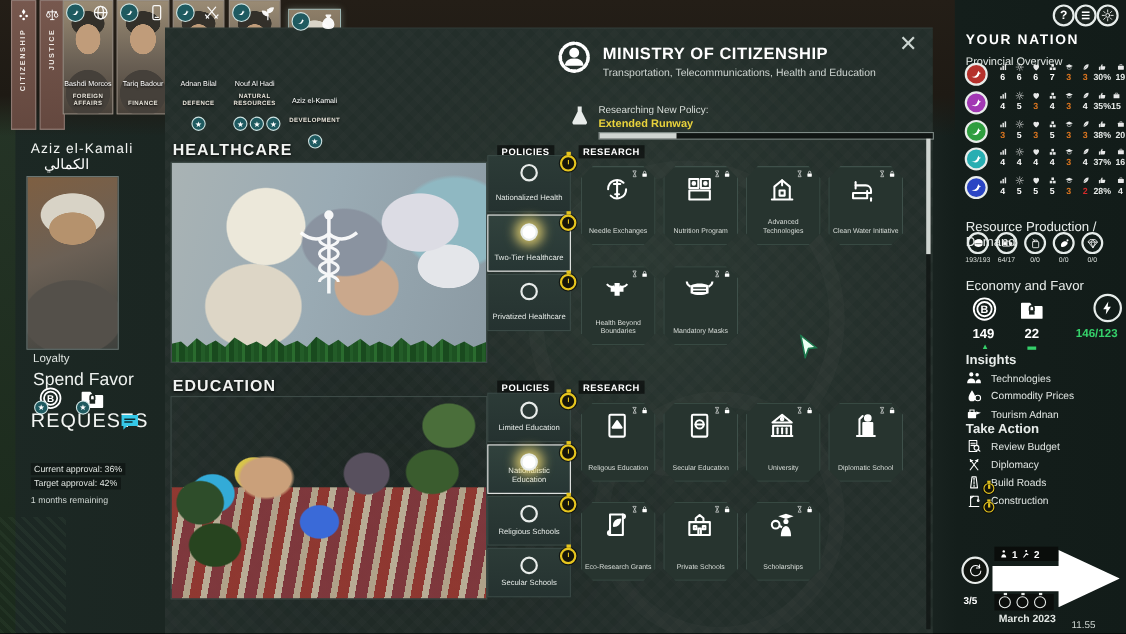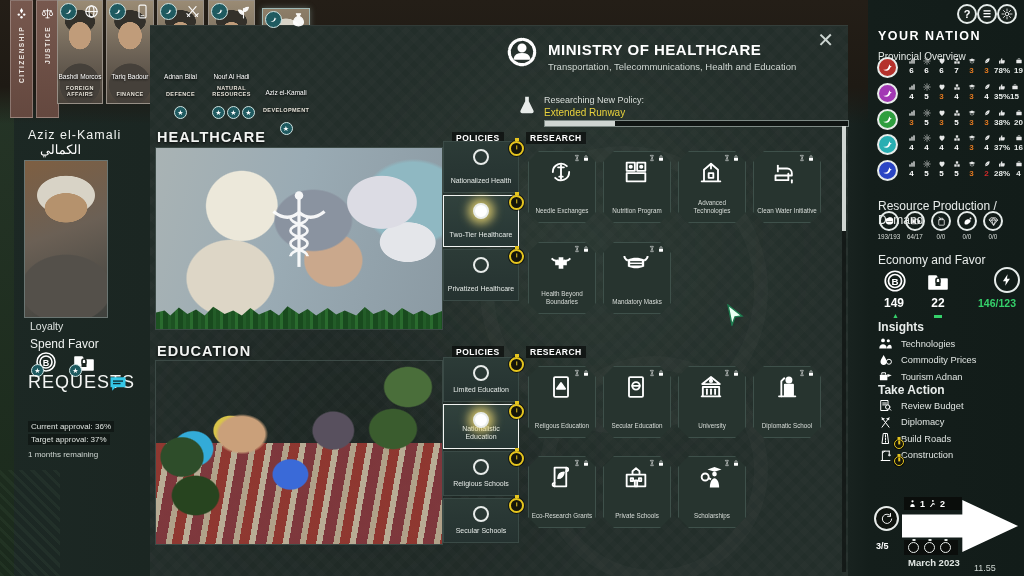--- a/index.html
+++ b/index.html
@@ -47,21 +47,21 @@
     background:radial-gradient(ellipse 44% 16% at 50% 30%,#b5926d 0 58%,transparent 60%),
     radial-gradient(ellipse 62% 22% at 50% 22%,#d8d3c6 0 56%,transparent 58%),
     radial-gradient(ellipse 46% 5% at 50% 20%,#20201e 0 60%,transparent 62%),
     radial-gradient(ellipse 90% 36% at 50% 82%,#54504a 0 60%,transparent 62%),
     linear-gradient(160deg,#7e5f42,#6b6055 45%,#3f413d);}
   .loyalty-ring{left:52px;top:256px;width:56px;height:56px;border-radius:50%;box-shadow:0 0 0 1.5px #d8e0de, 0 2px 6px rgba(0,0,0,.5);
     display:flex;align-items:center;justify-content:center;}
   .loyalty-core{width:32px;height:32px;border-radius:50%;background:#e0790f;color:#27211a;font-size:9px;font-weight:bold;
     display:flex;align-items:center;justify-content:center;border:1px solid #8a5a1a;}
   .lp-loyalty{left:30px;top:320px;font-size:10.5px;color:#dde2df;}
-  .lp-spend{left:30px;top:337px;font-size:12px;color:#eef1ef;text-align:right;}
+  .lp-spend{left:30px;top:337px;font-size:16px;color:#eef1ef;text-align:right;}
   .favor-btn{top:350px;width:30px;height:24px;cursor:pointer;}
   .favor-star{position:absolute;left:-3px;bottom:-3px;width:11px;height:11px;border-radius:50%;background:#1f5a60;
     border:1px solid #cfe3e2;color:#fff;font-size:7px;display:flex;align-items:center;justify-content:center;}
   .req-title{left:28px;top:372px;font-size:18px;letter-spacing:1px;color:#f4f6f4;}
   .req-chat{left:108px;top:374px;width:20px;height:18px;color:#35c8e8;}
   .req-msg{left:28px;top:398px;width:114px;font-size:8px;line-height:1.4;color:#cfd6d2;}
   .req-link{color:#35c8e8;}
   .req-line{left:28px;font-size:8px;color:#dfe4e0;background:rgba(0,0,0,.35);padding:1px 3px;}
   .req-months{left:28px;top:450px;font-size:8px;color:#cfd6d2;}
 
@@ -73,21 +73,21 @@
   .panel-pattern{position:absolute;inset:0;
     background:repeating-linear-gradient(45deg,rgba(255,255,255,.012) 0 6px,transparent 6px 12px),
       repeating-linear-gradient(-45deg,rgba(255,255,255,.012) 0 6px,transparent 6px 12px);}
   .gear-watermark{border:14px solid rgba(255,255,255,.025);border-radius:50%;}
   .close-btn{right:14px;top:4px;font-size:20px;color:#cdd6d2;cursor:pointer;line-height:1;}
   .mh-icon{left:356px;top:10px;width:32px;height:32px;color:#fff;}
   .mh-title{left:398px;top:15px;font-size:15px;font-weight:bold;letter-spacing:.5px;color:#fff;}
   .mh-sub{left:398px;top:35px;font-size:9.5px;color:#cfd6d2;}
   .flask-ic{left:366px;top:68px;width:22px;height:26px;}
   .res-line1{left:394px;top:69px;font-size:9px;color:#d8ddd9;}
-  .res-line2{left:394px;top:81px;font-size:10px;font-weight:normal;color:#e8d23c;}
+  .res-line2{left:394px;top:81px;font-size:10px;font-weight:bold;color:#e8d23c;}
   .res-bar{left:394px;top:94px;width:303px;height:5px;background:#101513;border:1px solid #7e8a86;}
   .res-fill{height:100%;background:#cfd5d1;}
   .sec-title{font-size:14.5px;font-weight:bold;letter-spacing:1px;color:#f2f4f2;text-shadow:0 1px 3px #000;}
   .sec-img{width:288px;height:183px;border:1px solid #3c4a46;box-sizing:border-box;overflow:hidden;}
   .chip{font-size:8.5px;font-weight:bold;letter-spacing:.5px;color:#fff;background:rgba(0,0,0,.55);padding:1px 4px;}
   .pcol{display:flex;flex-direction:column;gap:2px;width:76px;}
   .pcard{position:relative;background:linear-gradient(180deg,#2c3b37,#253230);border:1px solid #3a4a46;box-sizing:border-box;
     display:flex;flex-direction:column;align-items:center;justify-content:flex-start;cursor:pointer;}
   .pcard.sel{border:1.5px solid #f2f4f2;background:linear-gradient(180deg,#31423d,#273634);}
   .pradio{width:12px;height:12px;border-radius:50%;border:2.5px solid #e8ecea;margin-top:7px;background:transparent;position:relative;z-index:1;}
@@ -344,34 +344,34 @@
           <rect x="9.5" y="13" width="5" height="4" fill="#1b2420" stroke="none"></rect>
         </svg>
       </span><span class="favor-star">★</span></div>
   <div class="abs req-title">REQUESTS</div>
   <div class="abs req-chat" id="req-chat"><svg viewBox="0 0 24 24">
         <path d="M3 4h18v12H9l-4 4v-4H3z" fill="currentColor"></path>
         <line x1="6" y1="8.5" x2="18" y2="8.5" stroke="#0c2a30" stroke-width="1.6"></line>
         <line x1="6" y1="11.5" x2="15" y2="11.5" stroke="#0c2a30" stroke-width="1.6"></line>
       </svg></div>
   <div class="abs req-line" style="top:421px">Current approval: 36%</div>
-  <div class="abs req-line" style="top:434px">Target approval: 37%</div>
+  <div class="abs req-line" style="top:434px">Target approval: 42%</div>
   <div class="abs req-months">1 months remaining</div>
 
   <div class="abs main-panel">
     <div class="panel-pattern"></div>
     <div class="abs gear-watermark" style="left:330px;top:120px;width:260px;height:260px"></div>
     <div class="abs gear-watermark" style="left:390px;top:330px;width:200px;height:200px"></div>
     <div class="abs close-btn">✕</div>
     <div class="abs mh-icon" id="ministry-icon"><svg viewBox="0 0 24 24" fill="none" stroke="currentColor" stroke-width="1.6" stroke-linecap="round" stroke-linejoin="round">
           <circle cx="12" cy="12" r="9.5" stroke-dasharray="3 1.6" stroke-width="2.4"></circle>
           <circle cx="12" cy="9" r="2.6" fill="currentColor"></circle>
           <path d="M6.5 17c1-4.5 10-4.5 11 0z" fill="currentColor"></path>
         </svg></div>
-    <div class="abs mh-title">MINISTRY OF HEALTHCARE</div>
+    <div class="abs mh-title">MINISTRY OF CITIZENSHIP</div>
     <div class="abs mh-sub">Transportation, Telecommunications, Health and Education</div>
     <div class="abs flask-ic" id="flask-icon"><svg viewBox="0 0 24 24">
           <path d="M10 3h4v5l5 10a2 2 0 0 1-2 3H7a2 2 0 0 1-2-3l5-10z" fill="currentColor"></path>
         </svg></div>
     <div class="abs res-line1">Researching New Policy:</div>
     <div class="abs res-line2">Extended Runway</div>
     <div class="abs res-bar">
         <div class="res-fill" id="res-fill" style="width: 23%;"></div>
       </div>
 
@@ -822,21 +822,21 @@
               <svg viewBox="0 0 24 24">
                 <path d="M20 4c-8 0-13 5-14 13l1 2c8-1 13-6 13-15z" fill="currentColor"></path>
                 <line x1="5" y1="19" x2="14" y2="10" stroke="#1b2420" stroke-width="1"></line>
               </svg>
             </span><div class="stat-val" style="color:#e07820">3</div></div>
           <div class="stat-cell" style="left:122px;top:1px;width:24px"><span class="ic" style="width:8px;height:8px;">
               <svg viewBox="0 0 24 24">
                 <path d="M7 11l4-7c1.5 0 2.5 1 2 3l-.8 3H19c1 0 1.8 1 1.5 2l-1.5 6c-.2.8-1 1.4-1.8 1.4H7z" fill="currentColor"></path>
                 <rect x="3" y="11" width="3" height="9" fill="currentColor"></rect>
               </svg>
-            </span><div class="stat-val">78%</div></div>
+            </span><div class="stat-val">30%</div></div>
           <div class="stat-cell" style="left:144px;top:1px;width:13px"><span class="ic" style="width:8px;height:8px;">
               <svg viewBox="0 0 24 24">
                 <rect x="4" y="8" width="16" height="11" rx="1" fill="currentColor"></rect>
                 <path d="M9 8V5h6v3" stroke="currentColor" stroke-width="1.6" fill="none"></path>
               </svg>
             </span><div class="stat-val">19</div></div>
         </div>
         <div class="prov-row" style="top:81.8px">
           <span class="prov-circ" style="background:#a238b4">
             <span class="ic" style="width:13px;height:13px;">

